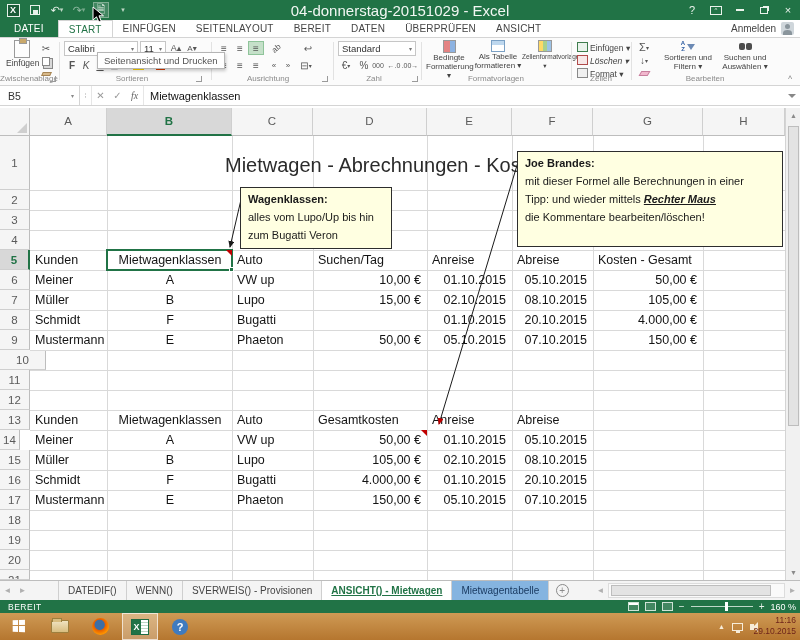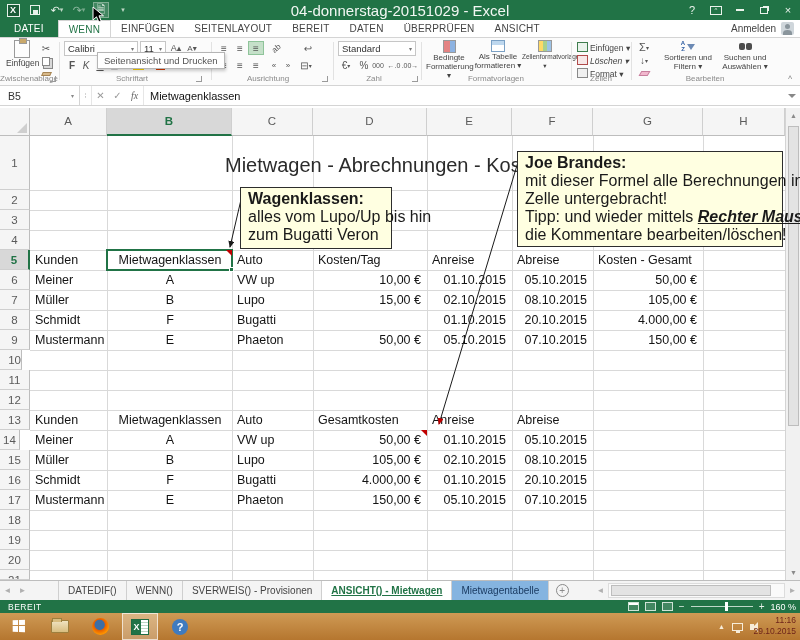--- a/index.html
+++ b/index.html
@@ -138,21 +138,21 @@
   .helpico { width:16px; height:16px; border-radius:50%; background:#3f7bbf; color:#fff; font-weight:bold; font-size:11px; text-align:center; line-height:16px; }
   #tray { position:absolute; right:46px; top:0; height:27px; display:flex; align-items:center; gap:7px; color:#fdf6ec; }
   .trayup { font-size:7px; color:#f7ecd9; }
   .monico { width:11px; height:8px; border:1px solid #f7ecd9; position:relative; }
   .monico::after { content:""; position:absolute; left:3px; bottom:-3px; width:4px; height:2px; background:#f7ecd9; }
   .spkico { width:4px; height:6px; background:#f7ecd9; position:relative; }
   .spkico::before { content:""; position:absolute; left:3px; top:-2px; border-top:5px solid transparent; border-bottom:5px solid transparent; border-right:5px solid #f7ecd9; }
   #clock { position:absolute; right:4px; top:2px; text-align:right; font-size:8.5px; line-height:11px; color:#6e241a; }
 
   
-  .note { position:absolute; background:#ffffe1; border:1.5px solid #2d2d2d; padding:2px 7px; font-size:16px; line-height:18px; color:#1a1a1a; white-space:nowrap; z-index:5; }
+  .note { position:absolute; background:#ffffe1; border:1.5px solid #2d2d2d; padding:2px 7px; font-size:11px; line-height:18px; color:#1a1a1a; white-space:nowrap; z-index:5; }
   .note .nb { font-weight:bold; }
   .note .em { font-weight:bold; font-style:italic; text-decoration:underline; }
   #arrows { position:absolute; left:0; top:0; width:800px; height:640px; z-index:4; pointer-events:none; }
   #tooltip { position:absolute; left:97px; top:52px; background:#fff; border:1px solid #b5b5b5; box-shadow:1px 2px 3px rgba(0,0,0,.2); padding:2px 6px; font-size:9.5px; color:#555; z-index:50; white-space:nowrap; }
   #cursor { position:absolute; left:92px; top:6px; z-index:60; pointer-events:none; }
   #sheet-layer { position:absolute; left:0; top:0; width:800px; height:640px; z-index:1; }
 </style>
 </head>
 <body>
 
@@ -184,21 +184,21 @@
         </div>
       <div class="winbtn">
           <span class="restbox"></span>
         </div>
       <div class="winbtn">×</div>
     </div>
   </div>
 
   <div id="tabrow">
     <div class="rtab file">DATEI</div>
-    <div class="rtab active">WENN</div>
+    <div class="rtab active">START</div>
     <div class="rtab">EINFÜGEN</div>
     <div class="rtab">SEITENLAYOUT</div>
     <div class="rtab">BEREIT</div>
     <div class="rtab">DATEN</div>
     <div class="rtab">ÜBERPRÜFEN</div>
     <div class="rtab">ANSICHT</div>
     <div id="signin">
       <span>Anmelden</span>
       <span class="avatar"></span>
     </div>
@@ -234,21 +234,21 @@
     <div class="mi" style="left:64px; top:20px; font-weight:bold;">F</div>
     <div class="mi" style="left:78px; top:20px; font-style:italic;">K</div>
     <div class="mi" style="left:92px; top:20px; text-decoration:underline;">U</div>
     <div class="mi" style="left:108px; top:20px;">⊞<span class="car" style="font-size:6px;">▾</span></div>
     <div class="mi" style="left:130px; top:20px;">
         <span style="position:relative; width:14px; height:12px; display:block;">◊<span class="ubar-y"></span></span>
       </div>
     <div class="mi" style="left:152px; top:20px;">
         <span style="position:relative; width:13px; height:12px; display:block; font-size:9px;">A<span class="ubar-r"></span></span>
       </div>
-    <div class="glabel" style="left:64px; width:136px;">Schriftart</div>
+    <div class="glabel" style="left:64px; width:136px;">Sortieren</div>
     <div class="glaunch" style="left:196px;"></div>
     <div class="gdiv" style="left:211px;"></div>
 
     <div class="mi" style="left:216px; top:3px;">≡</div>
     <div class="mi" style="left:232px; top:3px;">≡</div>
     <div class="mi green" style="left:248px; top:3px;">≡</div>
     <div class="mi" style="left:268px; top:3px; font-size:8px; transform:rotate(-40deg);">ab</div>
     <div class="mi" style="left:300px; top:3px;">↩</div>
     <div class="mi" style="left:216px; top:20px;">≡</div>
     <div class="mi" style="left:232px; top:20px;">≡</div>
@@ -356,21 +356,20 @@
 
     <div class="note" style="left:240px; top:187px; width:152px; height:62px;">
       <div><span class="nb">Wagenklassen:</span></div>
       <div>alles vom Lupo/Up bis hin</div>
       <div>zum Bugatti Veron</div>
     </div>
 
     <div class="note" style="left:517px; top:151px; width:266px; height:96px;">
       <div><span class="nb">Joe Brandes:</span></div>
       <div>mit dieser Formel alle Berechnungen in einer</div>
-      <div>Zelle untergebracht!</div>
       <div><span>Tipp: und wieder mittels  </span><span class="em">Rechter Maus</span></div>
       <div>die Kommentare bearbeiten/löschen!</div>
     </div>
 
     <svg id="arrows" xmlns="http://www.w3.org/2000/svg">
       <defs>
         <marker id="mB" orient="auto" markerWidth="9" markerHeight="8" refX="6" refY="3">
             <path d="M0,0 L7,3 L0,6 z" fill="#1a1a1a"></path>
           </marker>
         <marker id="mR" orient="auto" markerWidth="9" markerHeight="8" refX="6" refY="3">
@@ -390,21 +389,21 @@
       <div class="colhead" style="left: 703px; top: 108px; width: 82px; height: 28px;">H</div>
       <div class="rowhead r1" style="left: 0px; top: 136px; width: 30px; height: 54px;">1</div>
       <div class="rowhead" style="left: 0px; top: 190px; width: 30px; height: 20px;">2</div>
       <div class="rowhead" style="left: 0px; top: 210px; width: 30px; height: 20px;">3</div>
       <div class="rowhead" style="left: 0px; top: 230px; width: 30px; height: 20px;">4</div>
       <div class="rowhead sel" style="left: 0px; top: 250px; width: 30px; height: 20px;">5</div>
       <div class="rowhead" style="left: 0px; top: 270px; width: 30px; height: 20px;">6</div>
       <div class="rowhead" style="left: 0px; top: 290px; width: 30px; height: 20px;">7</div>
       <div class="rowhead" style="left: 0px; top: 310px; width: 30px; height: 20px;">8</div>
       <div class="rowhead" style="left: 0px; top: 330px; width: 30px; height: 20px;">9</div>
-      <div class="rowhead" style="left: 0px; top: 350px; width: 22px; height: 20px; text-align: right;">10</div>
+      <div class="rowhead" style="left: 0px; top: 350px; width: 46px; height: 20px;">10</div>
       <div class="rowhead" style="left: 0px; top: 370px; width: 30px; height: 20px;">11</div>
       <div class="rowhead" style="left: 0px; top: 390px; width: 30px; height: 20px;">12</div>
       <div class="rowhead" style="left: 0px; top: 410px; width: 30px; height: 20px;">13</div>
       <div class="rowhead" style="left: 0px; top: 430px; width: 20px; height: 20px;">14</div>
       <div class="rowhead" style="left: 0px; top: 450px; width: 30px; height: 20px;">15</div>
       <div class="rowhead" style="left: 0px; top: 470px; width: 30px; height: 20px;">16</div>
       <div class="rowhead" style="left: 0px; top: 490px; width: 30px; height: 20px;">17</div>
       <div class="rowhead" style="left: 0px; top: 510px; width: 30px; height: 20px;">18</div>
       <div class="rowhead" style="left: 0px; top: 530px; width: 30px; height: 20px;">19</div>
       <div class="rowhead" style="left: 0px; top: 550px; width: 30px; height: 20px;">20</div>
@@ -434,21 +433,21 @@
       <div class="hline" style="left: 30px; top: 490px; width: 755px;"></div>
       <div class="hline" style="left: 30px; top: 510px; width: 755px;"></div>
       <div class="hline" style="left: 30px; top: 530px; width: 755px;"></div>
       <div class="hline" style="left: 30px; top: 550px; width: 755px;"></div>
       <div class="hline" style="left: 30px; top: 570px; width: 755px;"></div>
       <div class=""></div>
       <div class="" id="sheet-title" style="position: absolute; left: 225px; top: 148px; font-size: 20px; color: rgb(43, 43, 43); white-space: nowrap; line-height: 34px;">Mietwagen - Abrechnungen - Kosten</div>
       <div class="cell a-l" style="left: 31px; top: 250px; width: 76px; height: 20px;">Kunden</div>
       <div class="cell a-c" style="left: 108px; top: 250px; width: 124px; height: 20px;">Mietwagenklassen</div>
       <div class="cell a-l" style="left: 233px; top: 250px; width: 80px; height: 20px;">Auto</div>
-      <div class="cell a-l" style="left: 314px; top: 250px; width: 113px; height: 20px;">Kosten/Tag</div>
+      <div class="cell a-l" style="left: 314px; top: 250px; width: 113px; height: 20px;">Suchen/Tag</div>
       <div class="cell a-l" style="left: 428px; top: 250px; width: 84px; height: 20px;">Anreise</div>
       <div class="cell a-l" style="left: 513px; top: 250px; width: 80px; height: 20px;">Abreise</div>
       <div class="cell a-l" style="left: 594px; top: 250px; width: 109px; height: 20px;">Kosten - Gesamt</div>
       <div class="cell a-l" style="left: 31px; top: 270px; width: 76px; height: 20px;">Meiner</div>
       <div class="cell a-c" style="left: 108px; top: 270px; width: 124px; height: 20px;">A</div>
       <div class="cell a-l" style="left: 233px; top: 270px; width: 80px; height: 20px;">VW up</div>
       <div class="cell a-r" style="left: 314px; top: 270px; width: 113px; height: 20px;">10,00 €</div>
       <div class="cell a-r" style="left: 428px; top: 270px; width: 84px; height: 20px;">01.10.2015</div>
       <div class="cell a-r" style="left: 513px; top: 270px; width: 80px; height: 20px;">05.10.2015</div>
       <div class="cell a-r" style="left: 594px; top: 270px; width: 109px; height: 20px;">50,00 €</div>

